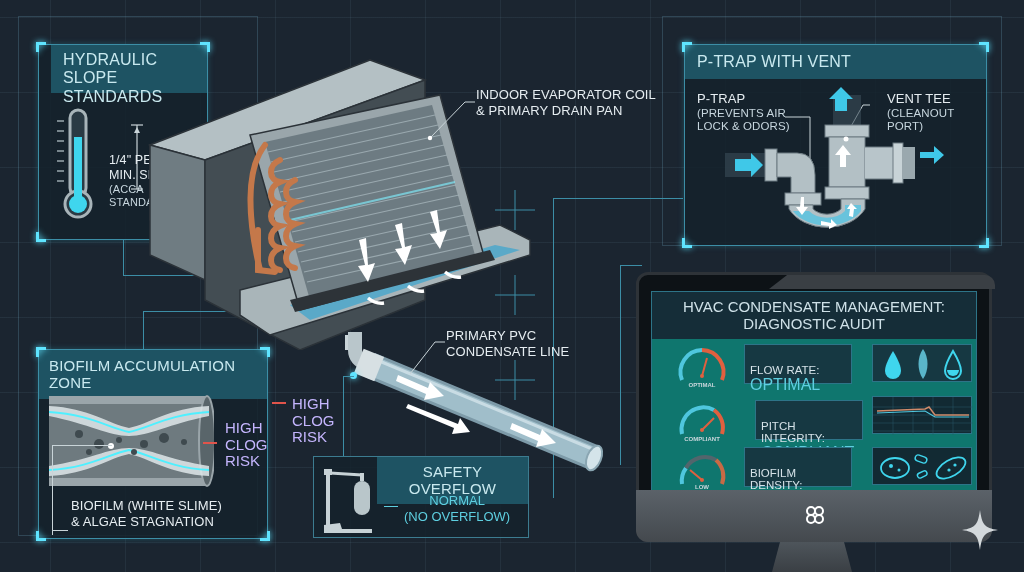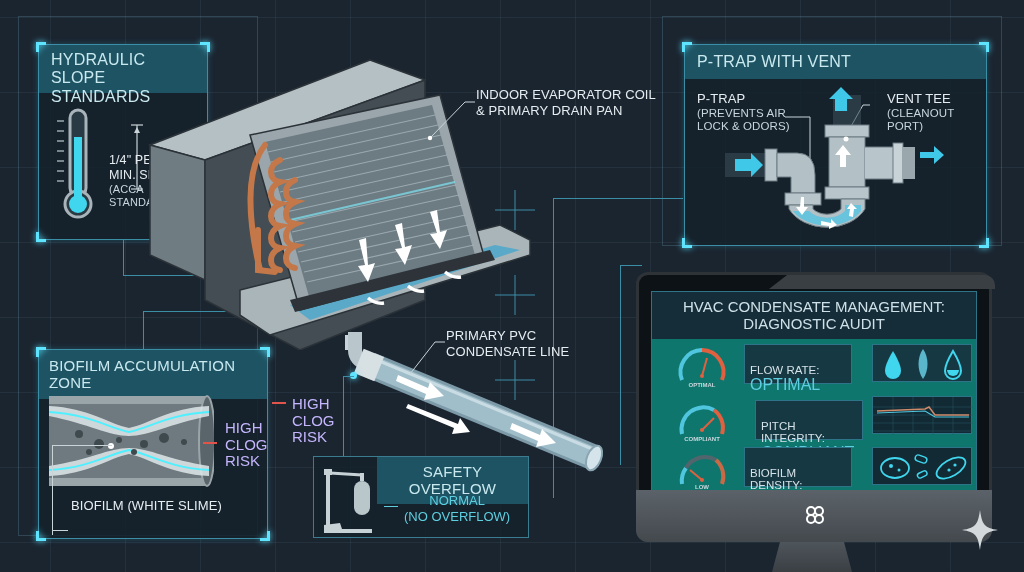--- a/index.html
+++ b/index.html
@@ -67,21 +67,21 @@
   .gauge-lbl { position: absolute; width: 56px; text-align: center; font-size: 6px; color: #c9d6dc; font-weight: bold; }
 </style>
 </head>
 <body>
 
 <div class="grid"></div>
 
 <div class="frame" style="left:18px;top:16px;width:240px;height:520px;border-color:rgba(110,170,195,0.25);"></div>
 <div class="frame" style="left:662px;top:16px;width:340px;height:230px;border-color:rgba(110,170,195,0.25);"></div>
 
-<div class="panel" style="left:38px;top:44px;width:170px;height:196px;">
+<div class="panel" style="left:38px;top:44px;width:170px;height:196px;padding-left:12px;">
   <span class="corner c-tl"></span>
     <span class="corner c-tr"></span>
     <span class="corner c-bl"></span>
     <span class="corner c-br"></span>
   <div class="panel-head" style="height:48px;">
     <div>HYDRAULIC SLOPE</div>
     <div>STANDARDS</div>
   </div>
   <svg class="abs" style="left:8px;top:62px;" width="60" height="115" viewBox="0 0 60 115">
     <g stroke="#9aa8ae" stroke-width="1.5">
@@ -249,20 +249,21 @@
   <div class="abs" style="left:164px;top:92px;width:14px;height:1.5px;background:#e0544b;"></div>
   <div class="abs red" style="left:186px;top:70px;">
     <div>HIGH</div>
     <div>CLOG</div>
     <div>RISK</div>
   </div>
   <div class="abs" style="left:13px;top:95px;width:60px;height:90px;border-left:1.2px solid #c9d4d8;border-top:1.2px solid #c9d4d8;"></div>
   <div class="abs" style="left:13px;top:180px;width:16px;height:1.2px;background:#c9d4d8;"></div>
   <div class="abs lbl" style="left:32px;top:148px;font-size:13px;">
     <div>BIOFILM (WHITE SLIME)</div>
+    <div>&amp; ALGAE STAGNATION</div>
   </div>
 </div>
 
 <div class="abs" style="left:272px;top:402px;width:14px;height:1.5px;background:#e0544b;"></div>
 <div class="abs red" style="left:292px;top:396px;">
   <div>HIGH</div>
   <div>CLOG</div>
   <div>RISK</div>
 </div>
 

